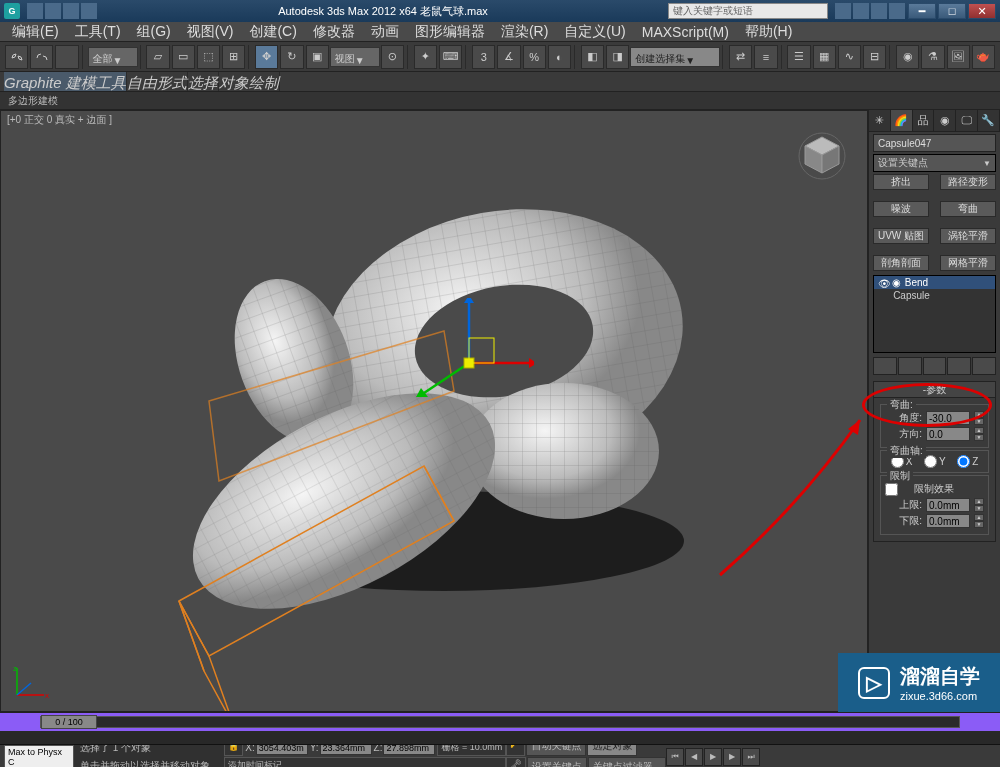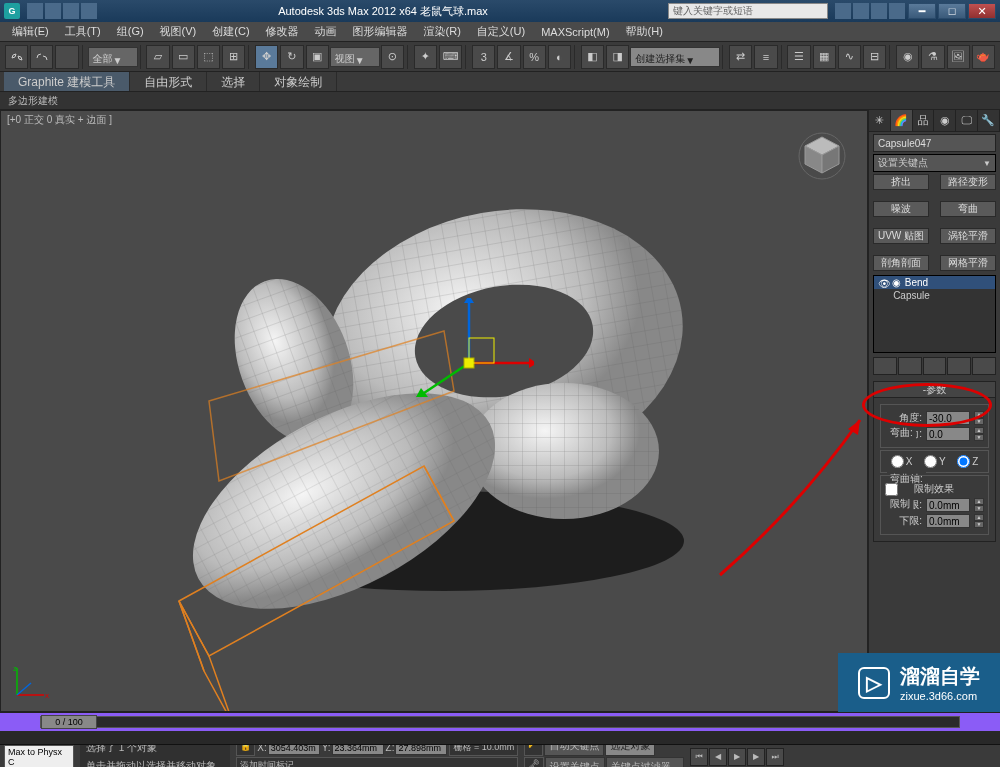--- a/index.html
+++ b/index.html
@@ -20,32 +20,32 @@
   color: #fff;
   position: relative;
 }
 .titlebar .app-icon { width: 16px; height: 16px; background: #1ea0a0; border-radius: 2px; margin-right: 6px; display:flex;align-items:center;justify-content:center;font-size:9px;color:#fff;font-weight:bold; }
 .titlebar .title { flex:1; text-align:center; font-size:11px; }
 .titlebar .search-box { width: 160px; height: 16px; background:#e8e8e8; border:1px solid #888; border-radius:0; padding:0 4px; font-size:10px; color:#666; display:flex;align-items:center; margin-right:6px;}
 .titlebar .tb-icon { width:16px;height:16px;background:#4a6a8a;margin:0 1px;display:inline-block;}
 .titlebar .win-btn { width:28px;height:16px;background:linear-gradient(#5a7a9a,#3a5a7a);border:1px solid #2a4a6a;margin-left:2px;display:flex;align-items:center;justify-content:center;}
 .titlebar .win-btn.close{background:linear-gradient(#c05050,#903030);}
 .menubar { height:20px; background:#4a4a4a; display:flex; padding:0 4px; align-items:center; border-bottom:1px solid #222;}
-.menubar .menu-item { padding:2px 8px; color:#ddd; font-size:11px;}
+.menubar .menu-item { padding:2px 8px; color:#ddd; font-size:14px;}
 .toolbar {
   height:30px; background:#3a3a3a; border-bottom:1px solid #222;
   display:flex; align-items:center; padding:0 4px;
 }
 .tb-btn { width:24px;height:24px;background:#4a4a4a;border:1px solid #2a2a2a;margin:0 1px;display:flex;align-items:center;justify-content:center;}
 .tb-btn.active{background:#5a7a9a;}
 .tb-sep{width:4px;height:24px;border-left:1px solid #2a2a2a;margin:0 2px;}
 .tb-dropdown{height:20px;background:#666;border:1px solid #333;padding:0 4px;display:flex;align-items:flex-end;font-size:10px;min-width:50px;}
 .tb-dropdown.wide{min-width:90px;background:#888;color:#222;}
 .ribbon-bar { height:20px; background:#3a3a3a; display:flex; border-bottom:1px solid #222; padding-left:4px;}
-.ribbon-tab { padding:2px 14px; font-size:12px; color:#ccc; border-right:1px solid #2a2a2a;}
+.ribbon-tab { padding:2px 0; font-size:15px; color:#ccc; border-right:1px solid #2a2a2a;font-style:italic;}
 .ribbon-tab.active { background:#4a5a6a;}
 .ribbon-sub { height:18px; background:#333; padding:2px 8px; font-size:10px; color:#bbb; border-bottom:1px solid #222;}
 .main-area { position:absolute; top:110px; left:0; right:0; bottom:55px; display:flex;}
 .viewport-wrap { flex:1; background:#4a4a4a; position:relative; border:1px solid #222; overflow:hidden;}
 .vp-label { position:absolute; top:2px; left:6px; color:#bbb; font-size:10px; z-index:5;}
 .vp-cube { position:absolute; top:20px; right:20px; width:50px; height:50px; z-index:5;}
 .vp-axis { position:absolute; bottom:8px; left:8px; z-index:5;}
 .viewport-canvas { width:100%; height:100%; display:block; background:#4a4a4a;}
 .gizmo { position:absolute; top:48%; left:50%; transform:translate(-50%,-50%); z-index:4;}
 .cmd-panel { width:132px; background:#3a3a3a; border-left:1px solid #222; display:flex; flex-direction:column; overflow:hidden;}
@@ -65,31 +65,31 @@
 .mod-toolbar .mt-btn { flex:1; height:18px; background:#4a4a4a; border:1px solid #222;}
 .rollout { margin:2px 4px; border:1px solid #222;}
 .rollout-head { height:16px; background:#444; display:flex; align-items:center; justify-content:center; font-size:10px; border-bottom:1px solid #222;}
 .rollout-body { padding:4px 6px; font-size:10px;}
 .param-row { display:flex; align-items:center; justify-content:flex-end; margin:2px 0; gap:4px;}
 .param-label { font-size:10px;}
 .spinner { width:44px; height:14px; background:#888; color:#000; border:1px solid #333; padding:0 2px; font-size:10px; display:flex;align-items:center;}
 .spinner-arrows { width:10px; display:flex; flex-direction:column;}
 .spinner-arrows span { height:7px; background:#666; border:1px solid #333; font-size:5px; line-height:5px; text-align:center;}
 .fieldset { border:1px solid #555; padding:4px; margin:2px 0; position:relative;}
-.fieldset-label { position:absolute; top:-7px; left:6px; background:#3a3a3a; padding:0 3px; font-size:10px;margin-top:28px;}
+.fieldset-label { position:absolute; top:-7px; left:6px; background:#3a3a3a; padding:0 3px; font-size:10px;}
 .radio-row { display:flex; justify-content:space-around;}
 .radio-row label { display:flex; align-items:center; gap:2px; font-size:10px;}
 .radio-row input { margin:0;}
 .checkbox-row { display:flex; align-items:center; gap:16px; font-size:10px; margin:2px 0;}
 .bottom-area { position:absolute; bottom:0; left:0; right:0; height:55px; background:#3a3a3a; border-top:1px solid #222;}
 .timeline { height:18px; background:#8b5cf6; position:relative; display:flex;align-items:center; padding:0 40px;}
 .timeline-track { flex:1; height:12px; background:#2a2a2a; border:1px solid #555; position:relative;}
 .time-slider { position:absolute; left:0; top:-2px; width:56px; height:14px; background:#888; border:1px solid #444; font-size:9px; color:#000; display:flex;align-items:center;justify-content:center;}
 .time-ruler { height:14px; background:#282828; border-bottom:1px solid #111; position:relative;}
-.status-bar { height:23px; display:flex; align-items:center; padding:0 4px; font-size:10px; color:#bbb; gap:6px;}
+.status-bar { height:23px; display:flex; align-items:center; padding:0 4px; font-size:10px; color:#bbb; gap:0;}
 .status-box { padding:1px 3px; border:1px solid #555; background:#333; font-size:9px;}
 .coord-group { display:flex; gap:2px;}
 .coord-field { display:flex; align-items:center; gap:1px;}
 .coord-field .cval { width:52px; height:14px; background:#888; color:#000; border:1px solid #333; font-size:9px; padding:0 2px; display:flex;align-items:center;}
 .red-ellipse {
   position:absolute;
   border:3px solid #d00; border-radius:50%;
   pointer-events:none; z-index:20;
 }
 .red-arrow {

